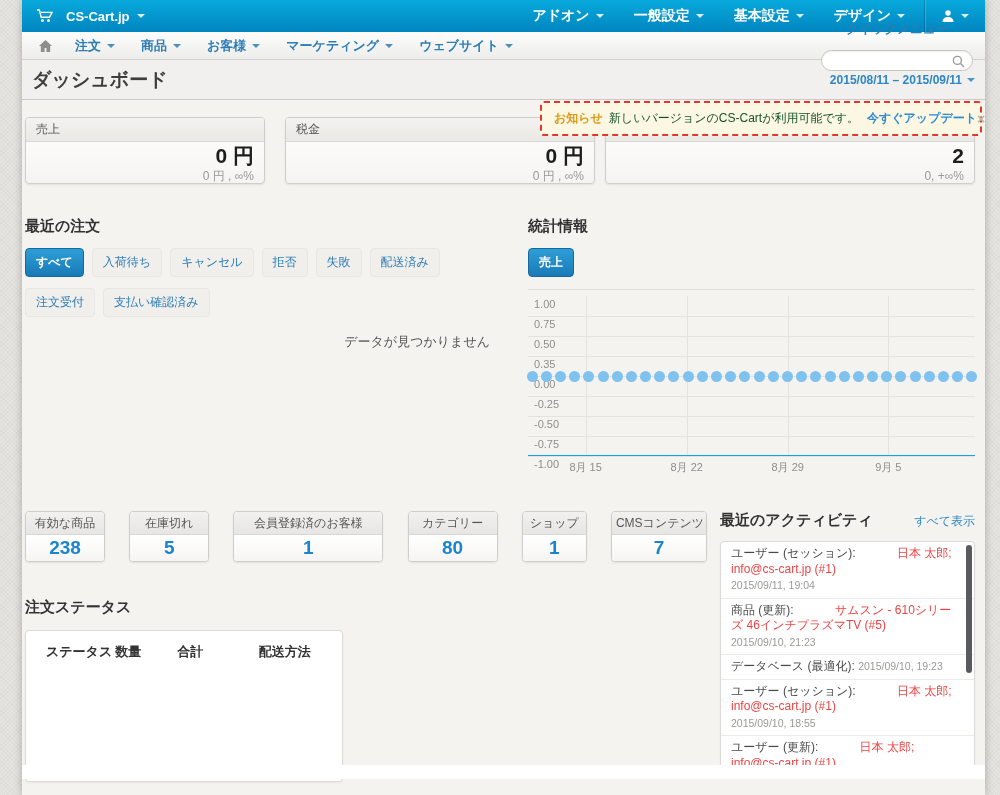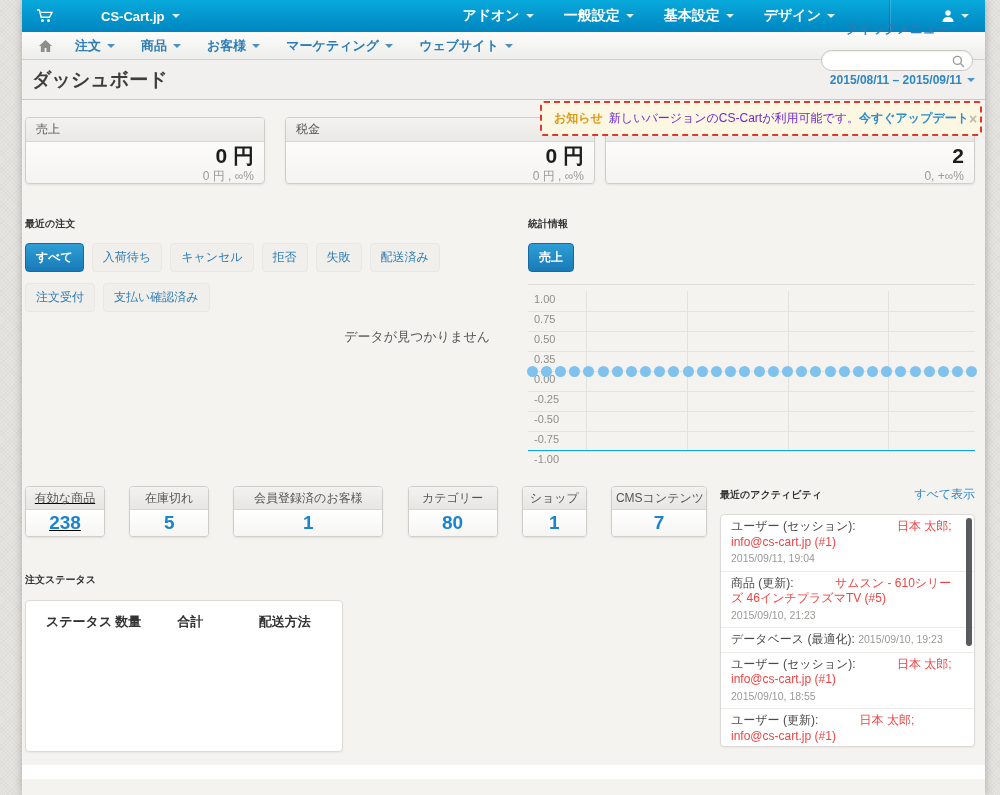--- a/index.html
+++ b/index.html
@@ -10,21 +10,21 @@
     background-image:
       repeating-linear-gradient(45deg, rgba(0,0,0,.025) 0 1px, transparent 1px 3px),
       repeating-linear-gradient(-45deg, rgba(0,0,0,.025) 0 1px, transparent 1px 3px);
     position:relative; overflow:hidden;
   }
   .page { position:absolute; left:22px; right:15px; top:0; bottom:0;
           background:#f4f3f0; box-shadow:0 0 8px rgba(0,0,0,.25); }
 
   
   .topbar { height:32px; background:linear-gradient(#08a9dc,#0085bf);
-            display:flex; align-items:center; padding:0 0 0 14px; color:#fff;gap:35px; }
+            display:flex; align-items:center; padding:0 0 0 14px; color:#fff; }
   .brand { display:flex; align-items:center; gap:7px; font-size:13px; font-weight:bold;
            margin-left:12px; cursor:pointer; }
   .topbar-right { margin-left:auto; display:flex; align-items:center; height:32px; }
   .tmenu { font-size:14px; font-weight:bold; padding:0 15px; height:44px;
            display:flex; align-items:center; gap:6px; cursor:pointer; }
   .tb-sep { width:1px; height:32px; background:rgba(0,0,0,.18);
             box-shadow:1px 0 0 rgba(255,255,255,.18); margin-left:4px; }
   .user-menu { display:flex; align-items:center; gap:6px; padding:0 16px; height:32px; cursor:pointer; }
   .caret { display:inline-block; width:0; height:0; border-left:4px solid transparent;
            border-right:4px solid transparent; border-top:4px solid currentColor; opacity:.85; }
@@ -62,27 +62,27 @@
              background:linear-gradient(#f4f3f1,#e9e8e5); border-bottom:1px solid #d8d7d4; }
   .scard-b { text-align:right; padding:1px 10px 0; }
   .scard-v { font-size:21px; font-weight:bold; color:#1d1d1d; line-height:26px; }
   .scard-s { font-size:12px; color:#9a9996; line-height:15px; }
   .w240{width:240px;} .w310{width:310px; margin-left:20px;} .w370{width:370px; margin-left:10px;}
 
   .notification { position:absolute; top:1px; left:518px; right:3px; z-index:5;
                   background:#fcf7e2; border:2px dashed #e2372f; border-radius:4px;
                   display:flex; align-items:center; padding:7px 12px; font-size:12px; }
   .noti-label { color:#dd9a1a; font-weight:bold; margin-right:6px; white-space:nowrap; }
-  .noti-msg { color:#6d28d9; white-space:nowrap; }
+  .noti-msg { color:#14532d; margin-right:8px; white-space:nowrap; }
   .noti-link { color:#2e8bd0; font-weight:bold; cursor:pointer; white-space:nowrap; }
   .noti-x { margin-left:auto; color:#bcb8aa; font-size:14px; font-weight:bold; cursor:pointer; }
 
   .main-row { display:flex; padding:33px 10px 0 3px; }
   .left-col { width:480px; margin-right:23px; }
-  .sec-title { font-size:10px; font-weight:bold; color:#333; }
+  .sec-title { font-size:15px; font-weight:bold; color:#333; }
   .filters { margin-top:12px; display:flex; flex-wrap:wrap; gap:11px 8px; width:474px; }
   .fbtn { font-size:12px; padding:5px 10px; border-radius:4px; cursor:pointer;
           font-family:inherit; border:1px solid #e8e7e4; background:#f0efec; color:#2e7db5; }
   .fbtn.active { background:linear-gradient(#2f9ed6,#187ab6); border:1px solid #15699e;
                  color:#fff; font-weight:bold; }
   .empty-msg { margin-top:16px; text-align:right; padding-right:15px; font-size:13px; color:#555; }
 
   .stats-col { flex:1; }
   .stat-tab { margin-top:12px; display:inline-block; }
   .chart-divider { margin-top:12px; border-top:1px solid #dedddb; }
@@ -319,28 +319,34 @@
               <div class="dot" style="left: 73.8065%; top: 80px; background: rgb(127, 194, 238);"></div>
               <div class="dot" style="left: 76.9806%; top: 80px; background: rgb(127, 194, 238);"></div>
               <div class="dot" style="left: 80.1548%; top: 80px; background: rgb(127, 194, 238);"></div>
               <div class="dot" style="left: 83.329%; top: 80px; background: rgb(127, 194, 238);"></div>
               <div class="dot" style="left: 86.5032%; top: 80px; background: rgb(127, 194, 238);"></div>
               <div class="dot" style="left: 89.6774%; top: 80px; background: rgb(127, 194, 238);"></div>
               <div class="dot" style="left: 92.8516%; top: 80px; background: rgb(127, 194, 238);"></div>
               <div class="dot" style="left: 96.0258%; top: 80px; background: rgb(127, 194, 238);"></div>
               <div class="dot" style="left: 99.2%; top: 80px; background: rgb(127, 194, 238);"></div>
             </div>
+          <div class="xlabels" id="xlabels">
+              <span class="xlabel" style="left: 12.9%;">8月 15</span>
+              <span class="xlabel" style="left: 35.5%;">8月 22</span>
+              <span class="xlabel" style="left: 58.1%;">8月 29</span>
+              <span class="xlabel" style="left: 80.6%;">9月 5</span>
+            </div>
         </div>
       </div>
     </div>
 
     <div class="bottom-row">
       <div class="bottom-left">
         <div class="counters" id="counters">
-            <div class="counter" style="width: 80px; text-decoration: underline;">
+            <div class="counter" style="width: 80px;">
               <div class="counter-h">有効な商品</div>
               <div class="counter-v">238</div>
             </div>
             <div class="counter" style="width: 80px;">
               <div class="counter-h">在庫切れ</div>
               <div class="counter-v">5</div>
             </div>
             <div class="counter" style="width: 150px;">
               <div class="counter-h">会員登録済のお客様</div>
               <div class="counter-v">1</div>

